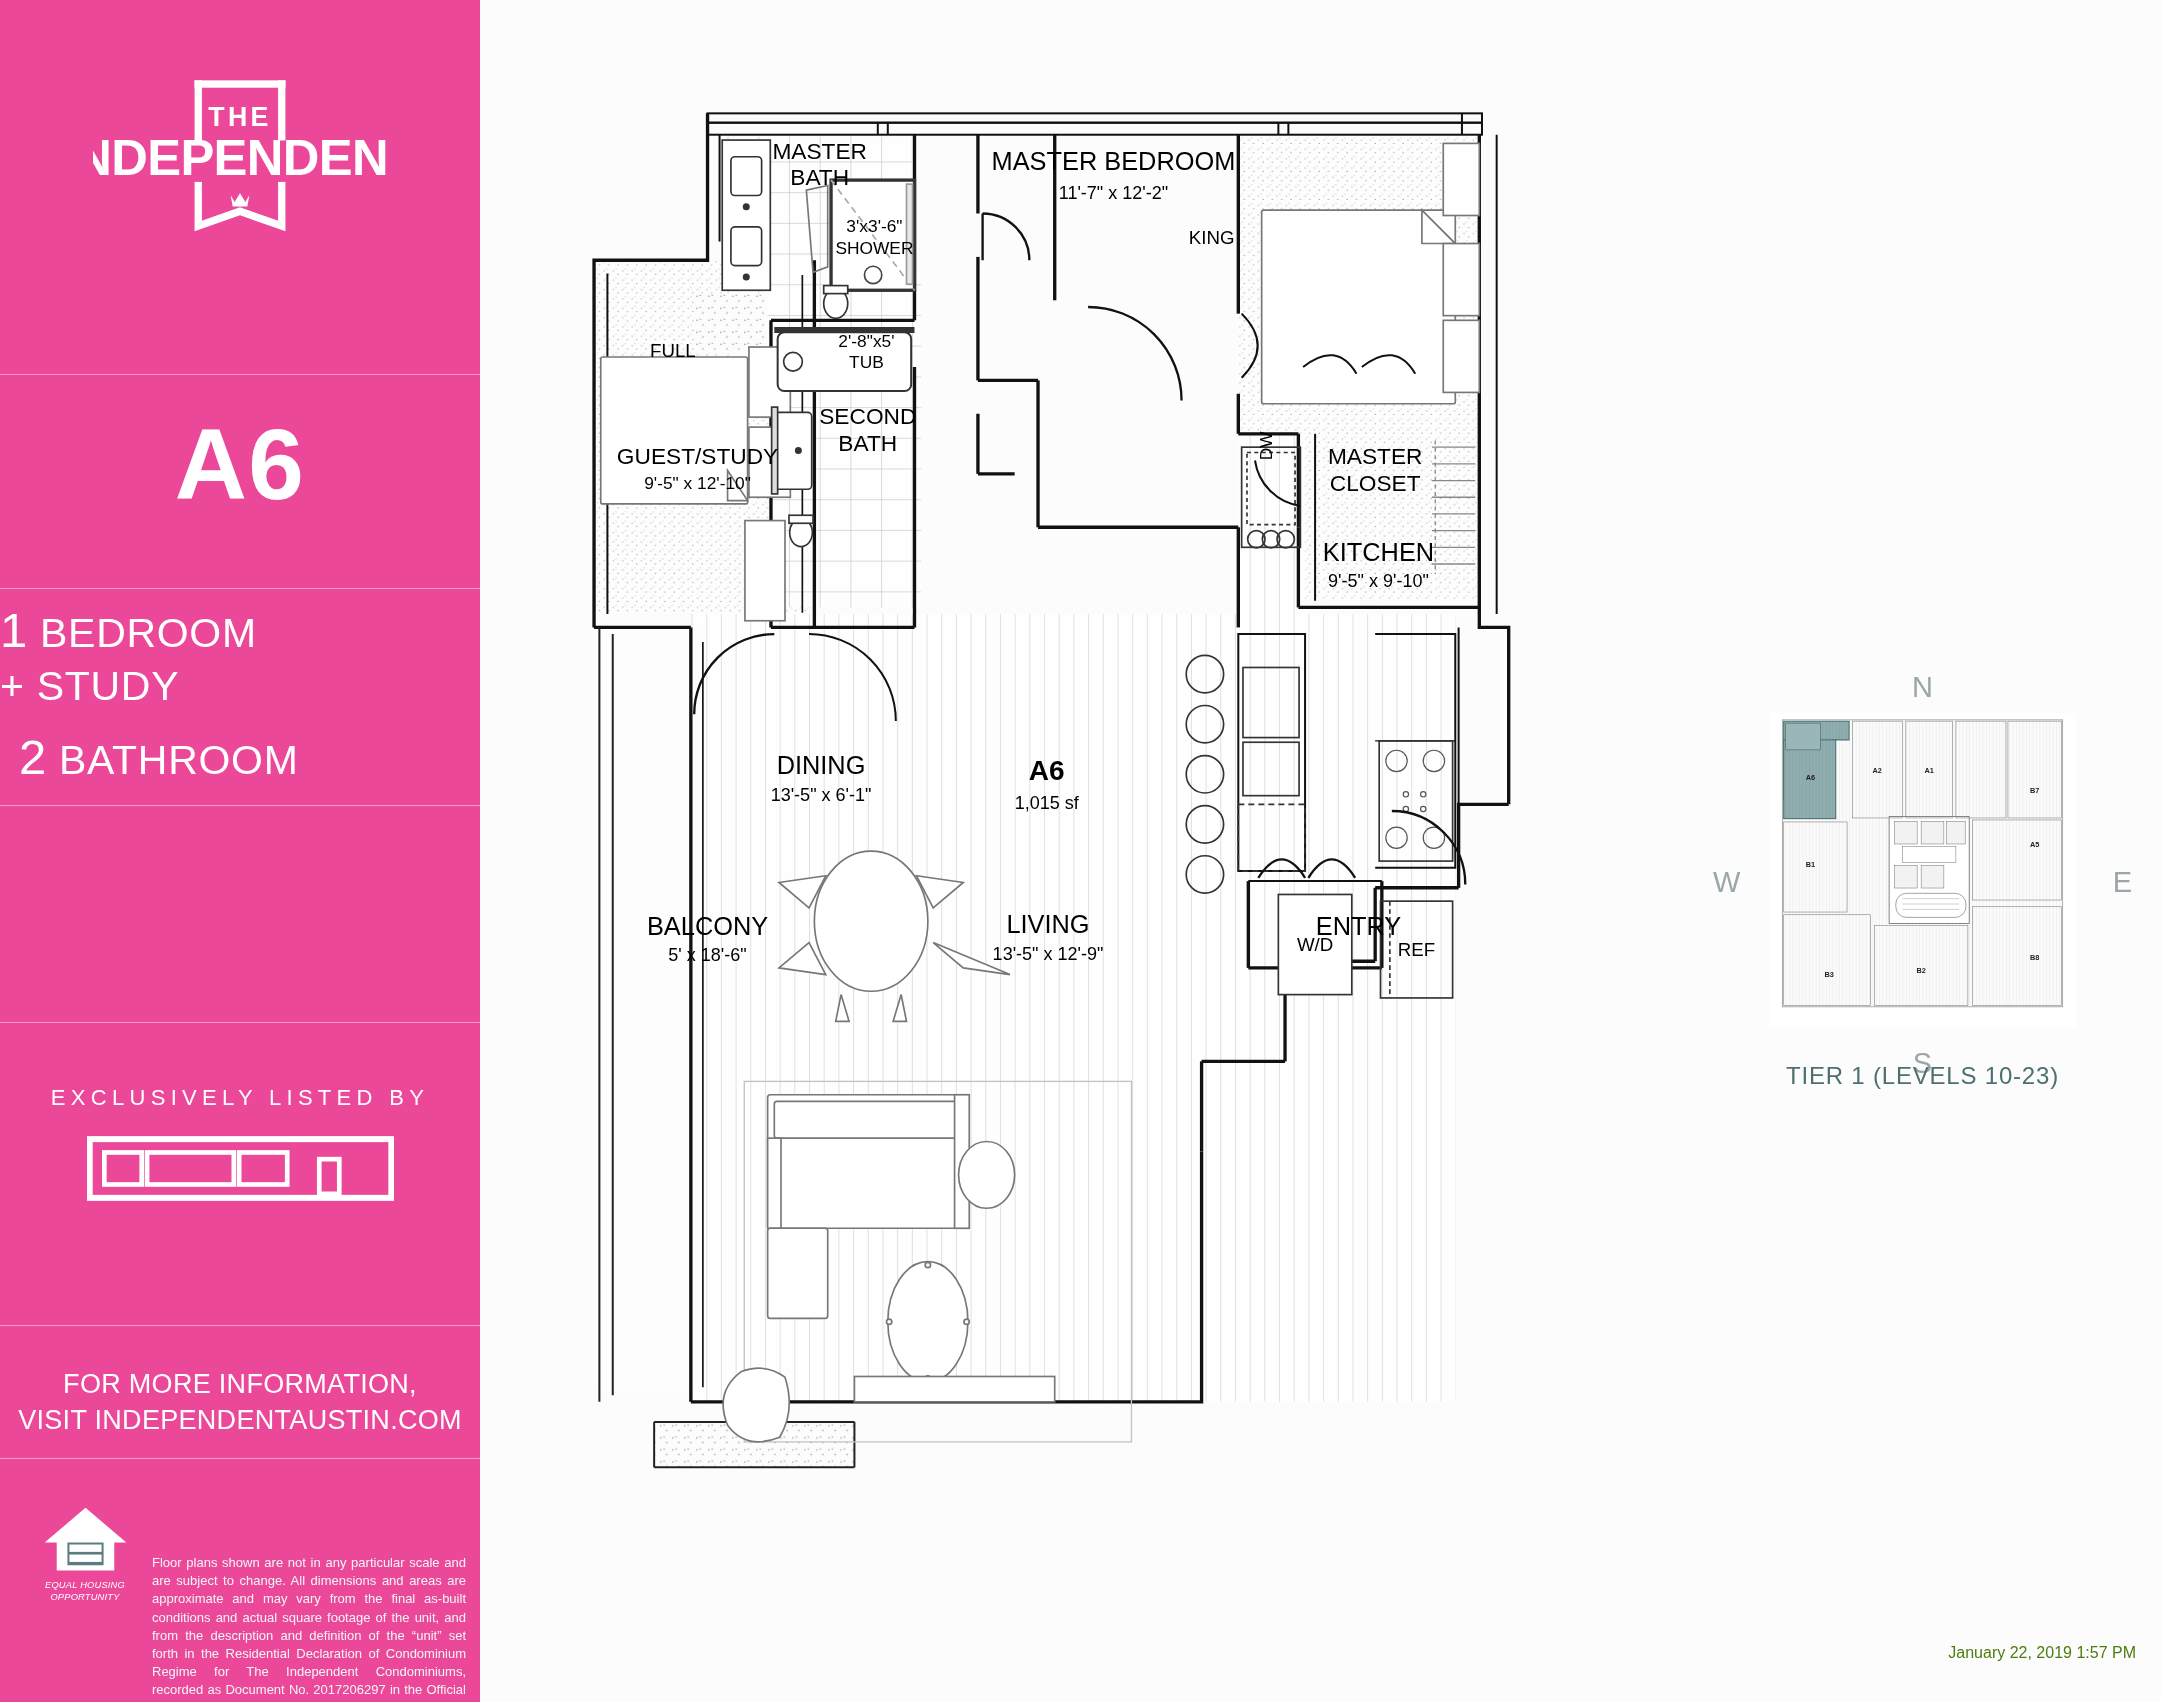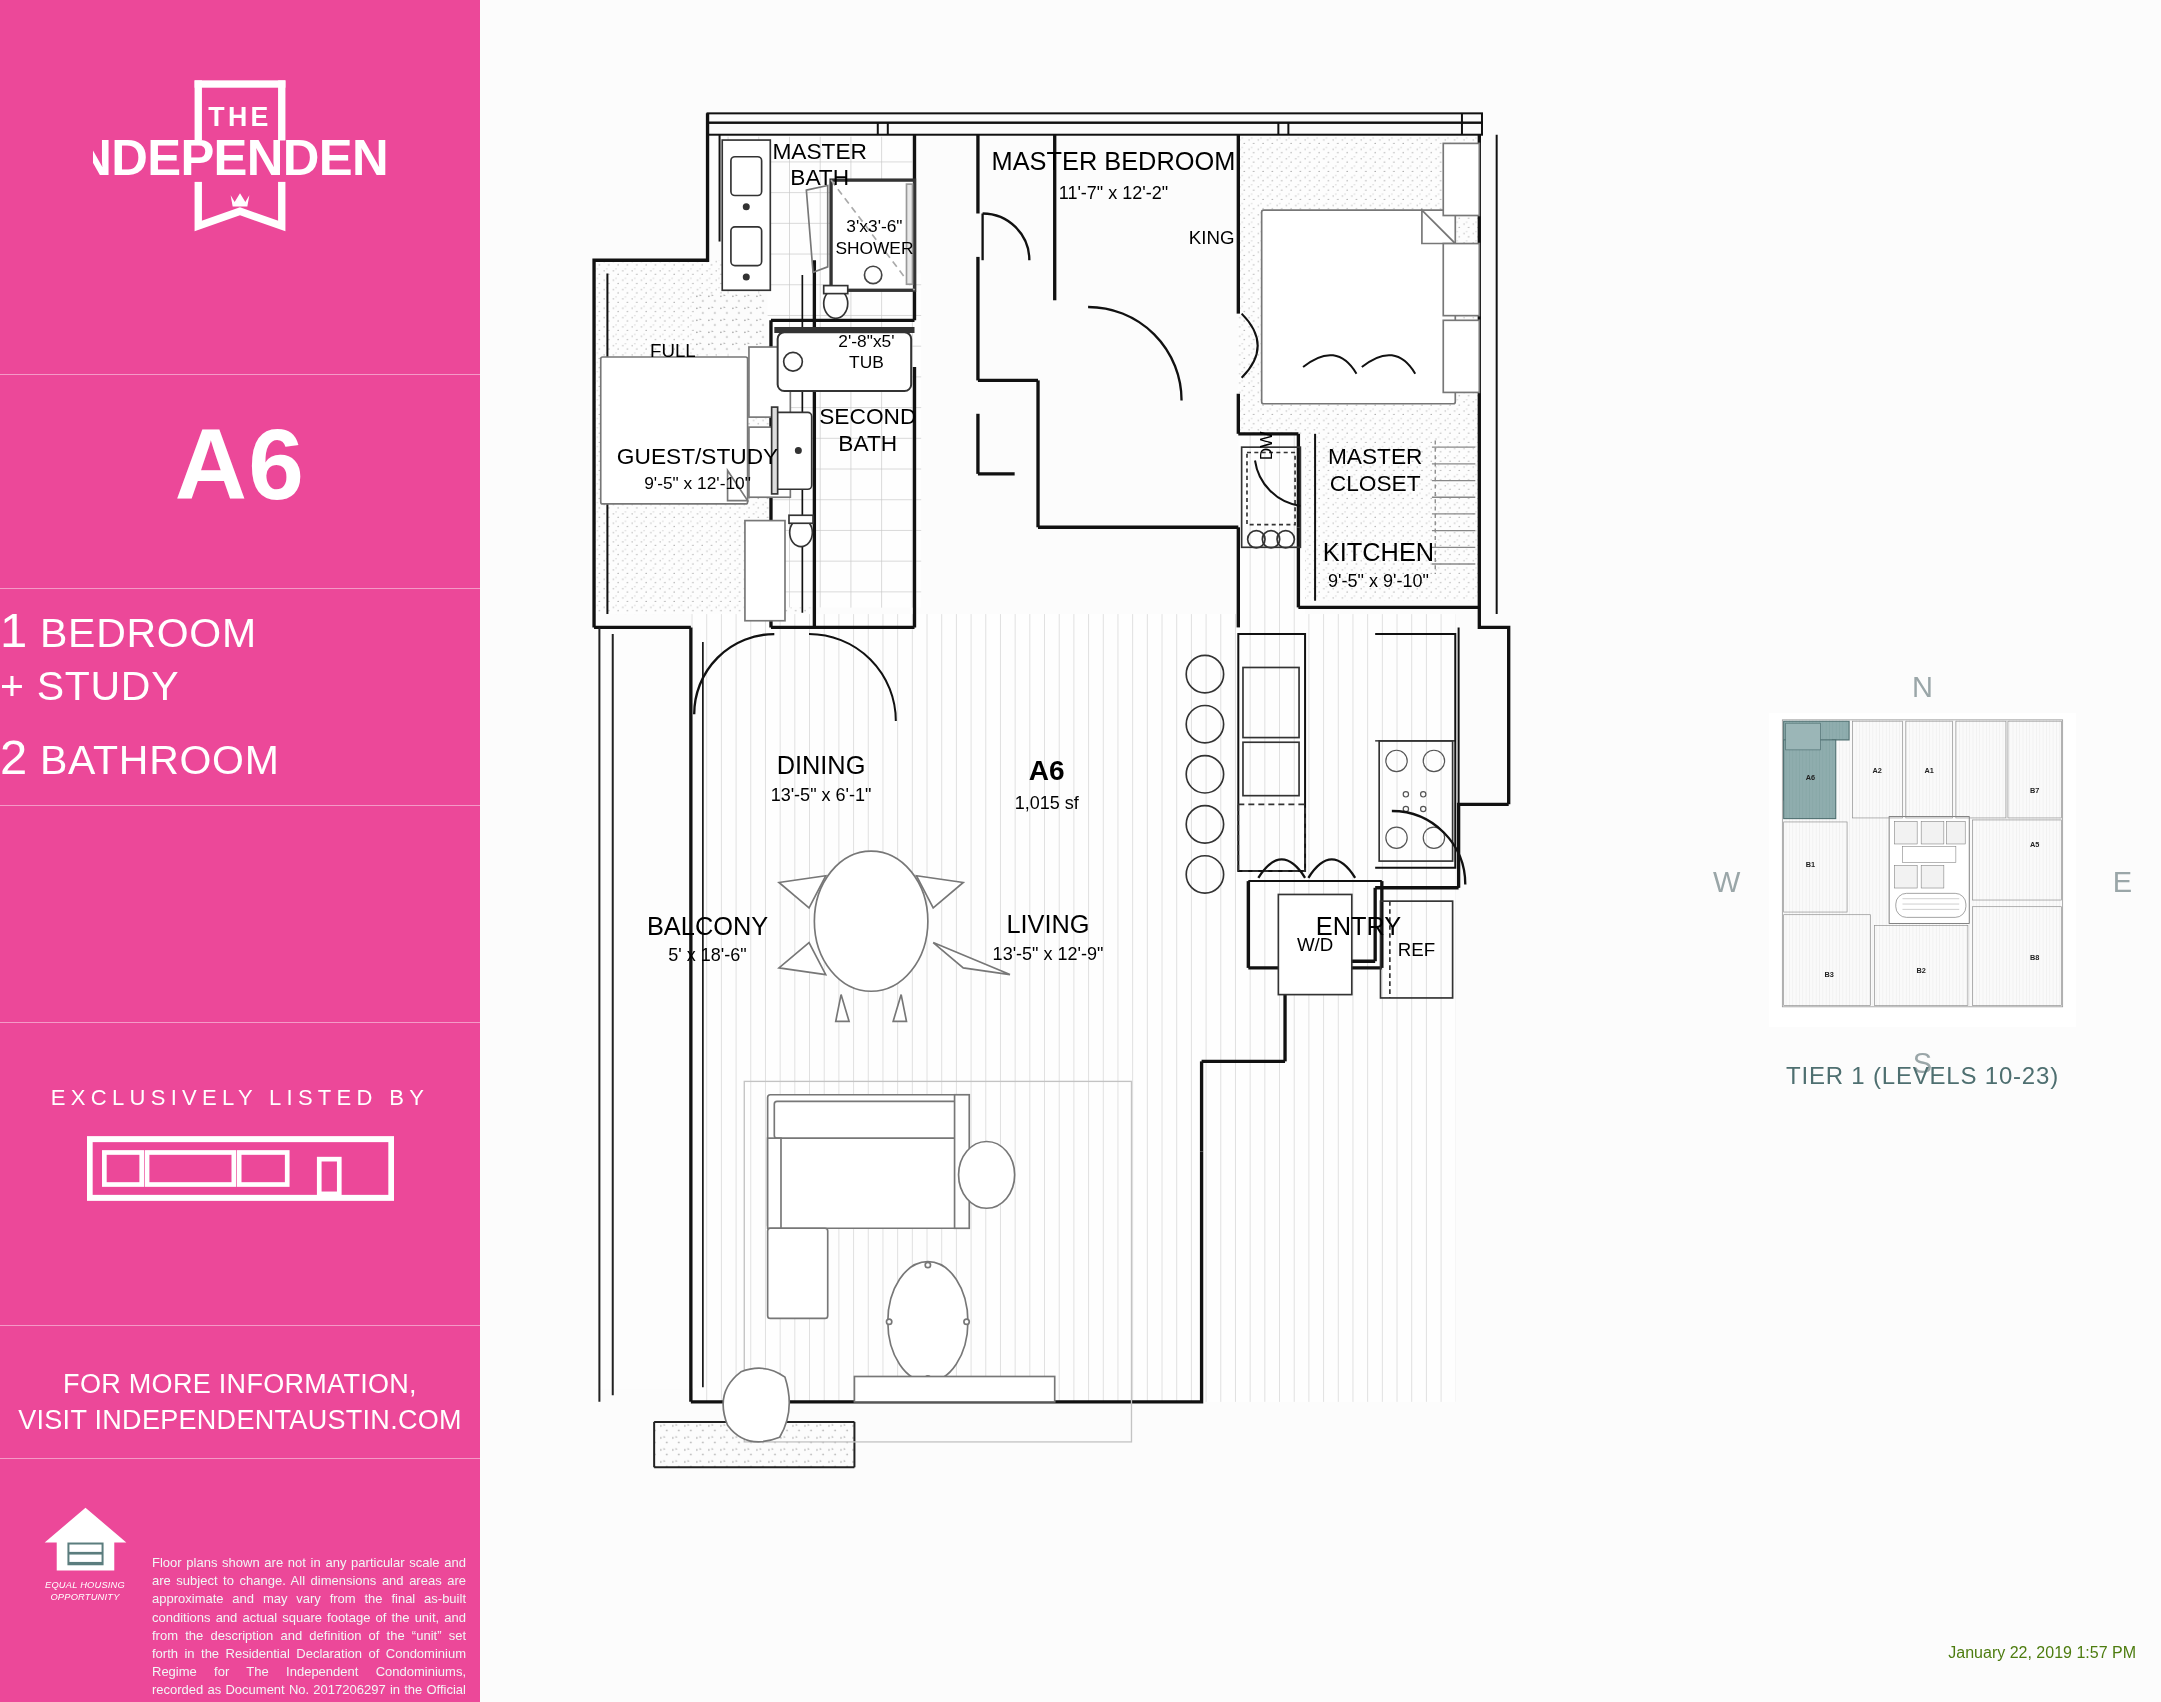--- a/index.html
+++ b/index.html
@@ -90,21 +90,21 @@
     <div class="unit-code">A6</div>
 
     <div class="sb-divider" style="top:588px;"></div>
 
     <div class="bed-block">
       <div class="bed-line">
         <span class="num">1</span>
         <span>BEDROOM</span>
       </div>
       <div class="bed-line">+ STUDY</div>
-      <div class="bed-line" style="margin-top:17.4px;">
+      <div class="bed-line" style="margin-top:17.4px;padding-left:19px;">
         <span class="num">2</span>
         <span>BATHROOM</span>
       </div>
     </div>
 
     <div class="sb-divider" style="top:805px;"></div>
 
 
     <div class="sb-divider" style="top:1022px;"></div>
 

